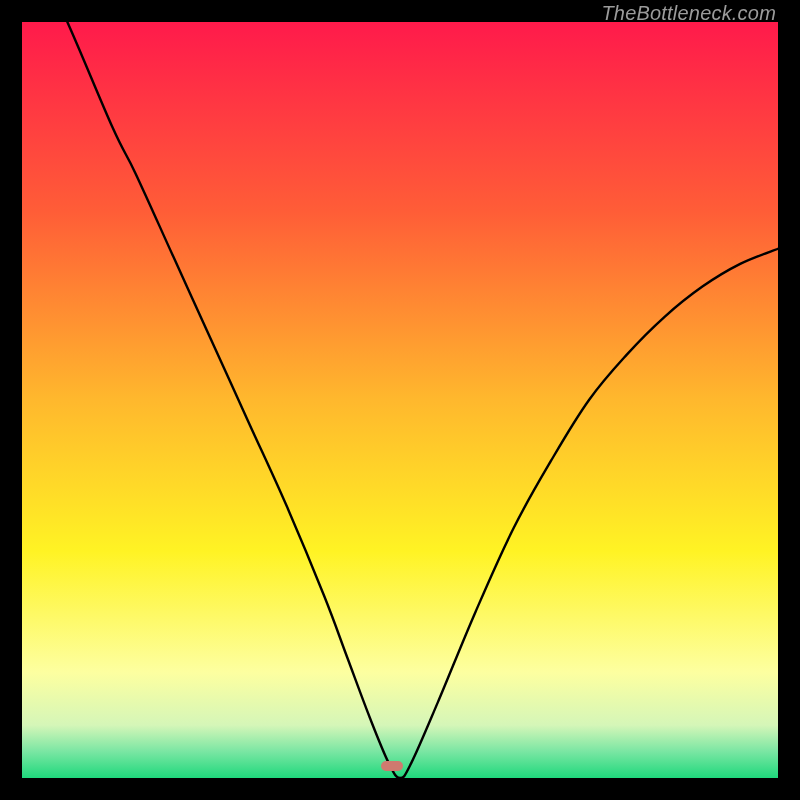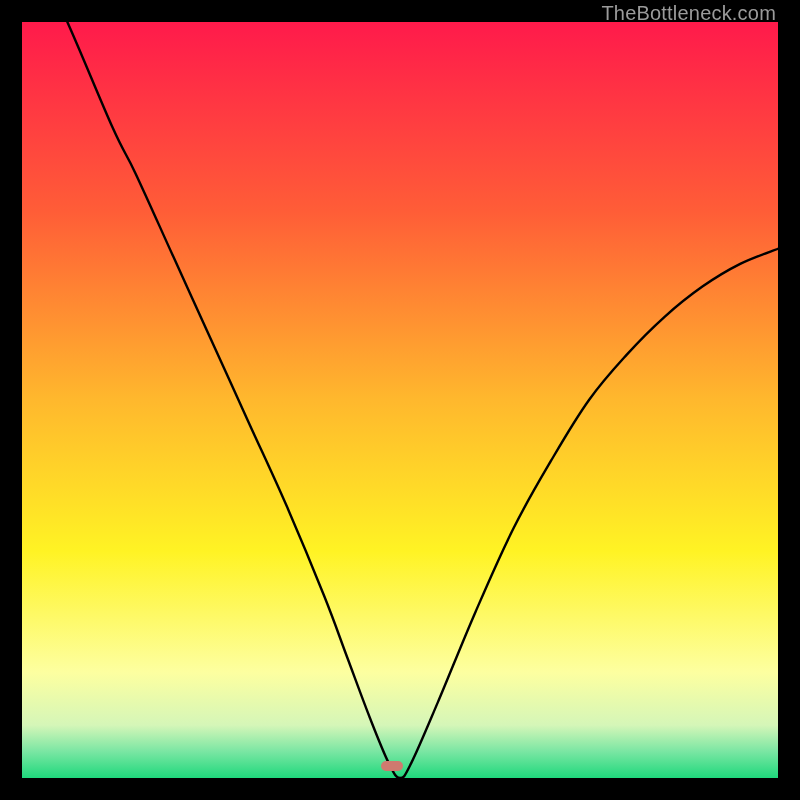--- a/index.html
+++ b/index.html
@@ -8,20 +8,21 @@
     width: 800px;
     height: 800px;
     background: #000;
     overflow: hidden;
   }
   .frame {
     position: relative;
     width: 800px;
     height: 800px;
     background: #000;
+    font-style: italic;
   }
   .plot-area {
     position: absolute;
     left: 22px;
     top: 22px;
     width: 756px;
     height: 756px;
     overflow: hidden;
   }
   .gradient-fill {

